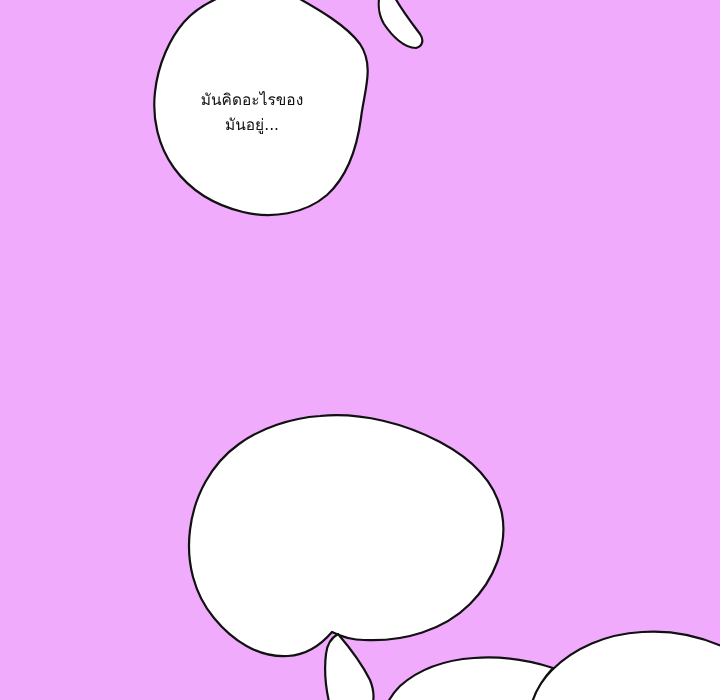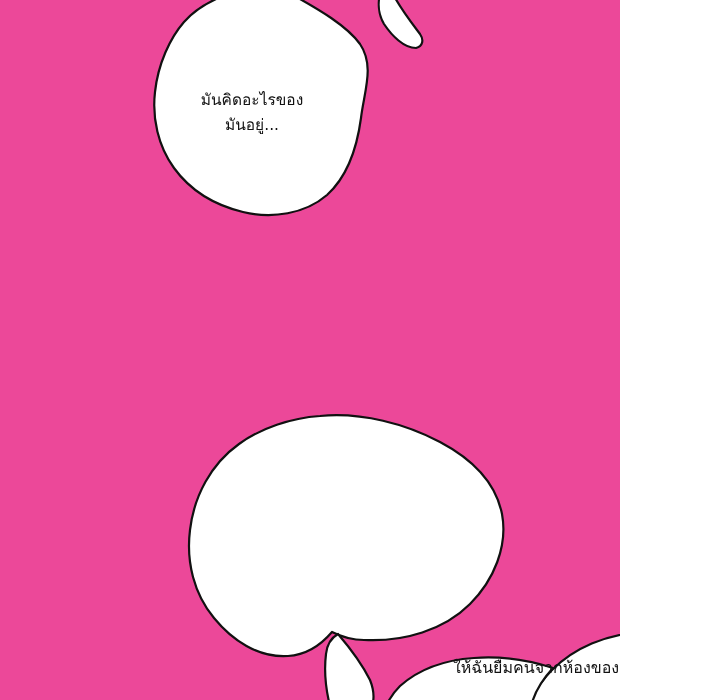--- a/index.html
+++ b/index.html
@@ -2,23 +2,23 @@
 <html><head>
 <meta charset="utf-8">
 <style>
   html, body {
     margin: 0;
     padding: 0;
     background: #ffffff;
   }
   #page {
     position: relative;
-    width: 620px;
+    width: 720px;
     height: 700px;
-    background: #ec4899;
+    background: #f0abfc;
     overflow: hidden;
     font-family: "DejaVu Sans", sans-serif;
   }
   .bubble-svg {
     position: absolute;
     left: 0;
     top: 0;
     width: 720px;
     height: 700px;
     pointer-events: none;
@@ -67,15 +67,14 @@
     <path d="M 338 634 C 350 648 362 664 370 680 C 374 690 374 700 372 706 L 330 706 C 326 690 324 670 326 654 C 327 644 331 638 338 634 Z" fill="#ffffff" stroke="#111111" stroke-width="2.2" stroke-linejoin="round"></path>
 
     <path d="M 726 648 C 700 636 670 630 642 632 C 606 634 574 648 552 670 C 538 684 530 700 526 712 L 726 712 Z" fill="#ffffff" stroke="#111111" stroke-width="2.2" stroke-linejoin="round"></path>
     <path d="M 553 668 C 528 660 500 656 474 658 C 444 660 418 670 400 686 C 392 694 387 702 384 712 L 530 712 C 532 698 540 682 553 668 Z" fill="#ffffff" stroke="#111111" stroke-width="2.2" stroke-linejoin="round"></path>
   </svg>
 
   <div class="bubble-text" id="text-1">มันคิดอะไรของ
 มันอยู่...</div>
 
 
-  <div class="bubble-text" id="text-3">ให้ฉันยืมคนจากห้องของ</div>
 
 </div>
 
 </body></html>

